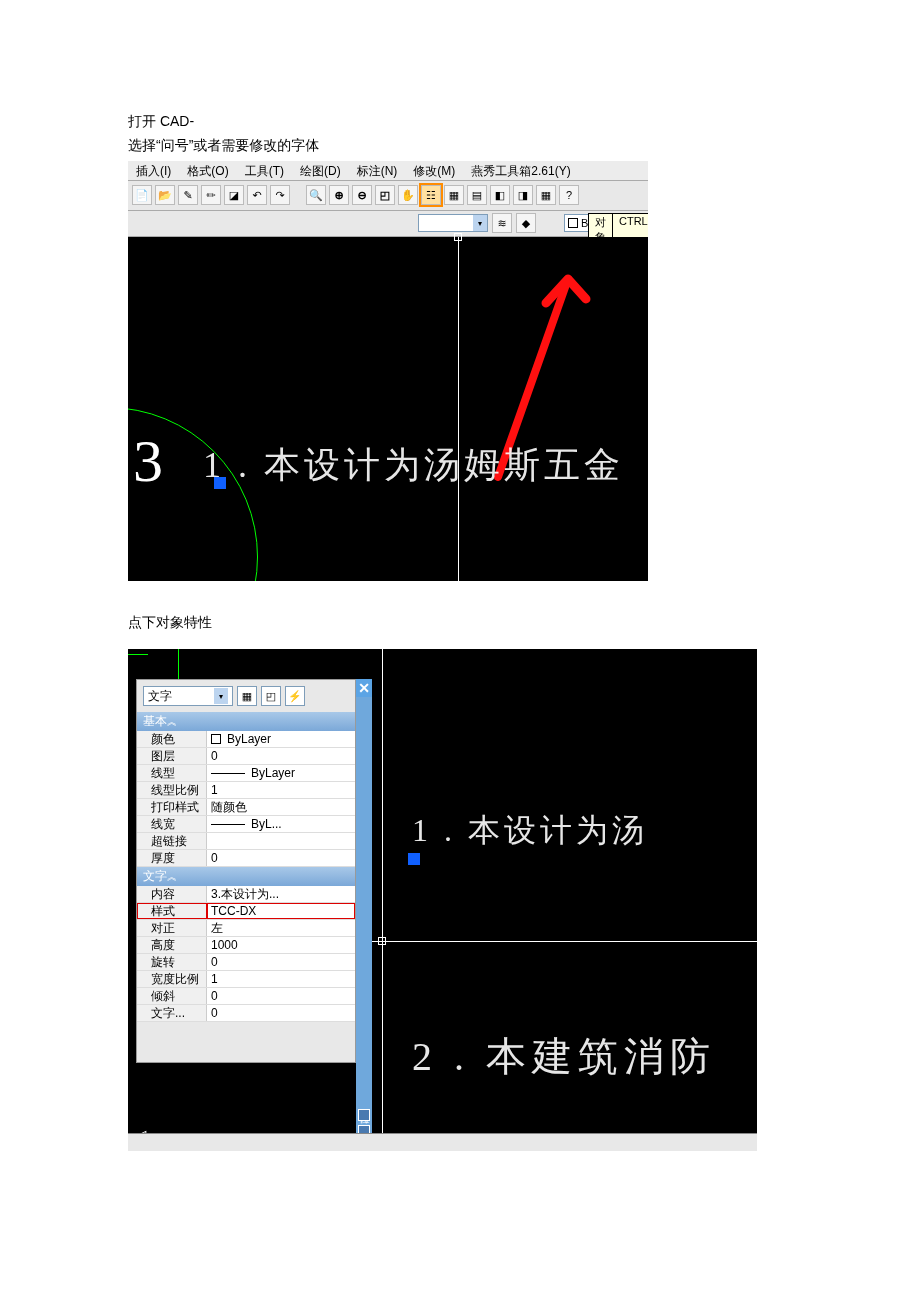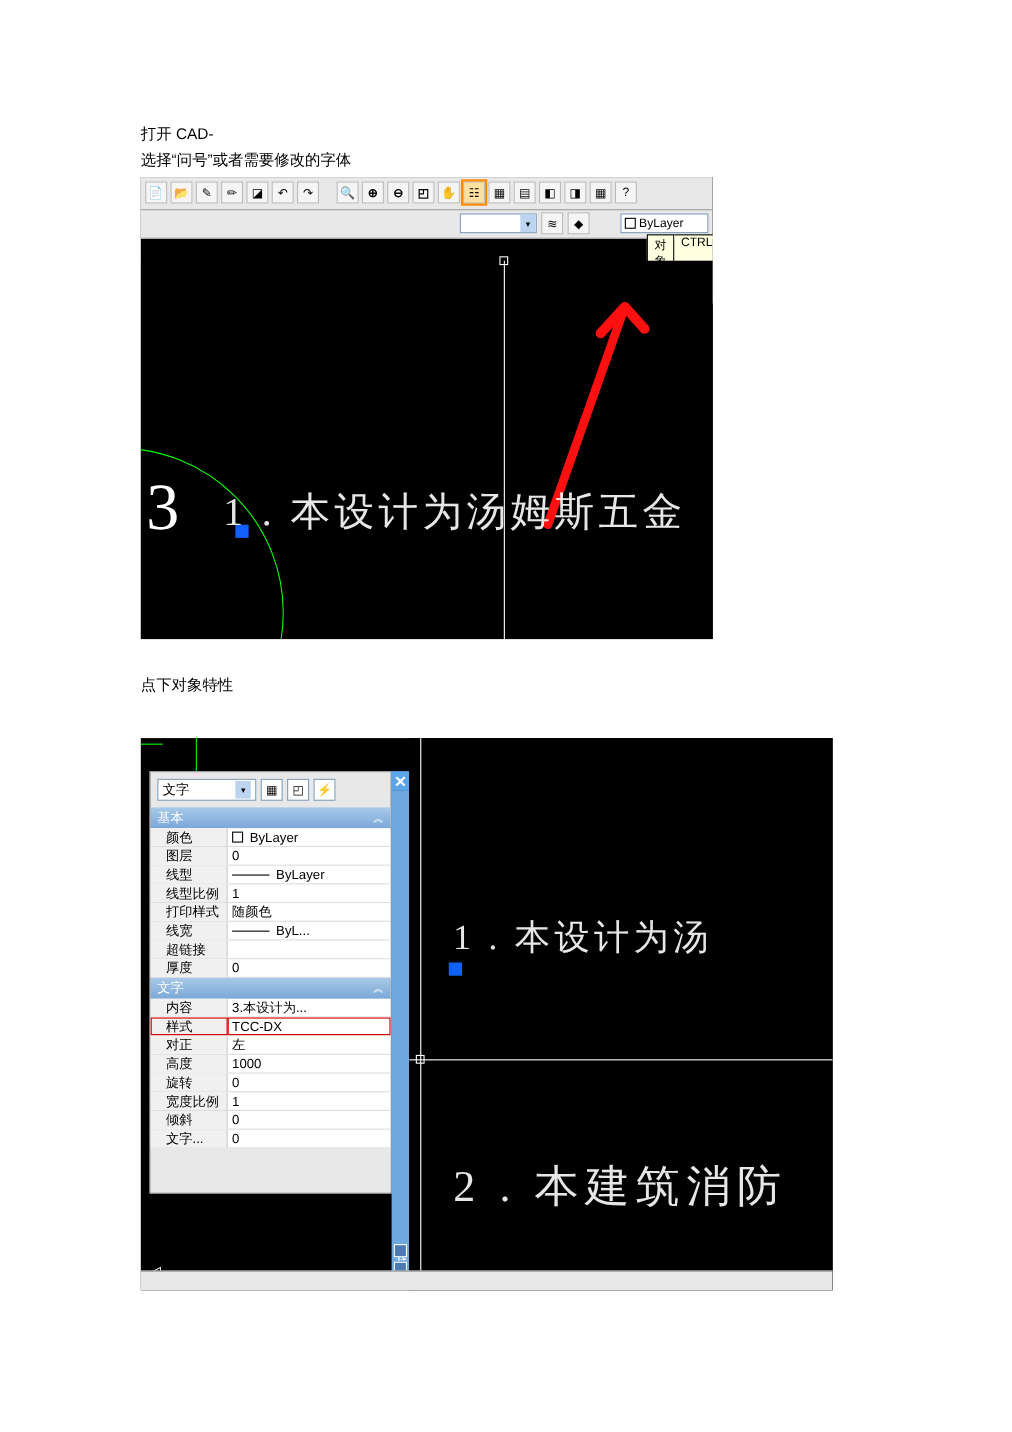--- a/index.html
+++ b/index.html
@@ -35,21 +35,21 @@
 
 .shot2{width:629px;height:502px;background:#000;position:relative;overflow:hidden;margin-top:6px}
 .green-lines{position:absolute;left:50px;top:0;width:1px;height:30px;background:#0f0}
 .green-h{position:absolute;left:0;top:5px;width:20px;height:1px;background:#0f0}
 .prop-panel{position:absolute;left:8px;top:30px;width:220px;background:#e8e8e8;border:1px solid #999;font-size:12px}
 .prop-close{position:absolute;left:228px;top:30px;width:16px;height:18px;background:#5ba4e5;color:#fff;display:flex;align-items:center;justify-content:center;font-size:14px;font-weight:bold}
 .prop-head{display:flex;align-items:center;padding:6px;gap:4px}
 .prop-type{width:90px;height:20px;background:#fff;border:1px solid #7e9db9;display:flex;align-items:center;padding:0 4px;justify-content:space-between}
 .prop-type .arrow{width:14px;height:16px;background:#bcd4ef;display:flex;align-items:center;justify-content:center;font-size:8px}
 .prop-ico{width:20px;height:20px;background:#fff;border:1px solid #7e9db9;display:flex;align-items:center;justify-content:center;font-size:11px}
-.prop-section{background:linear-gradient(#a8c8e8,#7ba8d8);color:#fff;font-size:12px;padding:1px 6px;display:flex;justify-content:space-between;align-items:center}
+.prop-section{background:linear-gradient(#a8c8e8,#7ba8d8);color:#fff;font-size:12px;padding:1px 6px;display:flex;align-items:center}
 .prop-section .chev{font-size:10px}
 .prop-grid{background:#fff}
 .prop-row{display:flex;height:17px;border-bottom:1px solid #ddd}
 .prop-row .k{width:70px;padding:0 3px 0 14px;background:#f0f0f0;border-right:1px solid #ccc}
 .prop-row .v{flex:1;padding:0 4px;display:flex;align-items:center;gap:3px}
 .prop-row.hi-style .k{outline:1px solid #d00;outline-offset:-1px}
 .prop-row.hi-style .v{outline:1px solid #d00;outline-offset:-1px}
 .sw-sq{display:inline-block;width:10px;height:10px;border:1px solid #000;margin-right:3px}
 .line-ico{display:inline-block;width:34px;border-top:1px solid #000;vertical-align:middle;margin-right:3px}
 .prop-side{position:absolute;left:228px;top:48px;width:16px;height:444px;background:#6fa8dc;display:flex;flex-direction:column;justify-content:flex-end;align-items:center;gap:4px;padding-bottom:4px}
@@ -67,20 +67,29 @@
 .ucs{position:absolute;left:6px;bottom:6px;color:#fff;font-size:16px}
 .commandbar{position:absolute;left:0;right:0;bottom:0;height:18px;background:#e8e8e8;border-top:1px solid #888}
 </style>
 </head>
 <body>
 
 <p class="para">打开 CAD-</p>
 <p class="para">选择“问号”或者需要修改的字体</p>
 
 <div class="shot1">
+  <div class="menubar">
+    <span>插入(I)</span>
+    <span>格式(O)</span>
+    <span>工具(T)</span>
+    <span>绘图(D)</span>
+    <span>标注(N)</span>
+    <span>修改(M)</span>
+    <span>燕秀工具箱2.61(Y)</span>
+  </div>
   <div class="toolbar">
     <span class="tb-ico">📄</span>
     <span class="tb-ico">📂</span>
     <span class="tb-ico">✎</span>
     <span class="tb-ico">✏</span>
     <span class="tb-ico">◪</span>
     <span class="tb-ico">↶</span>
     <span class="tb-ico">↷</span>
     <span style="width:10px"></span>
     <span class="tb-ico tb-magn">🔍</span>
@@ -122,21 +131,21 @@
         <path d="M100 2 L30 200" stroke="#ff1010" stroke-width="8" fill="none" stroke-linecap="round"></path>
         <path d="M100 2 L78 26 M100 2 L118 22" stroke="#ff1010" stroke-width="9" fill="none" stroke-linecap="round"></path>
       </svg>
     </div>
     <div class="grip1"></div>
     <div class="cadnum">3</div>
     <div class="cadtxt1">1 . 本设计为汤姆斯五金</div>
   </div>
 </div>
 
-<p class="para" style="margin-top:30px;margin-bottom:38px">点下对象特性</p>
+<p class="para" style="margin-top:30px;margin-bottom:16px">点下对象特性</p>
 
 <div class="shot2">
   <div class="green-lines"></div>
   <div class="green-h"></div>
 
   <div class="prop-panel">
     <div class="prop-head">
       <div class="prop-type">
         <span>文字</span>
         <span class="arrow">▾</span>

